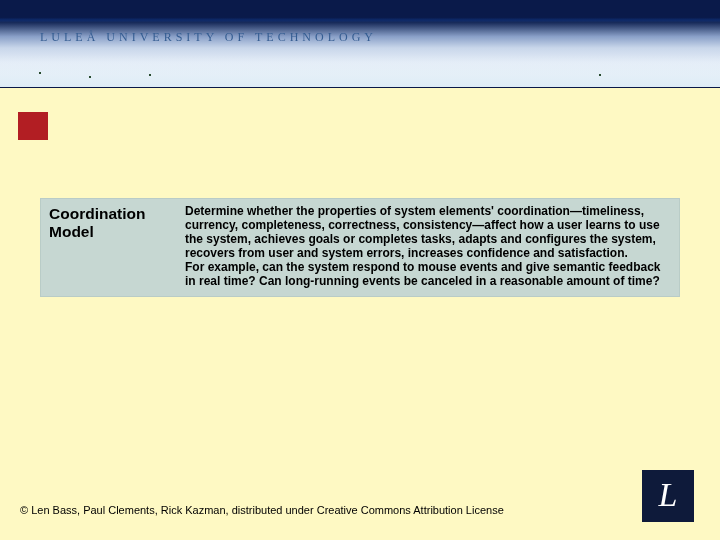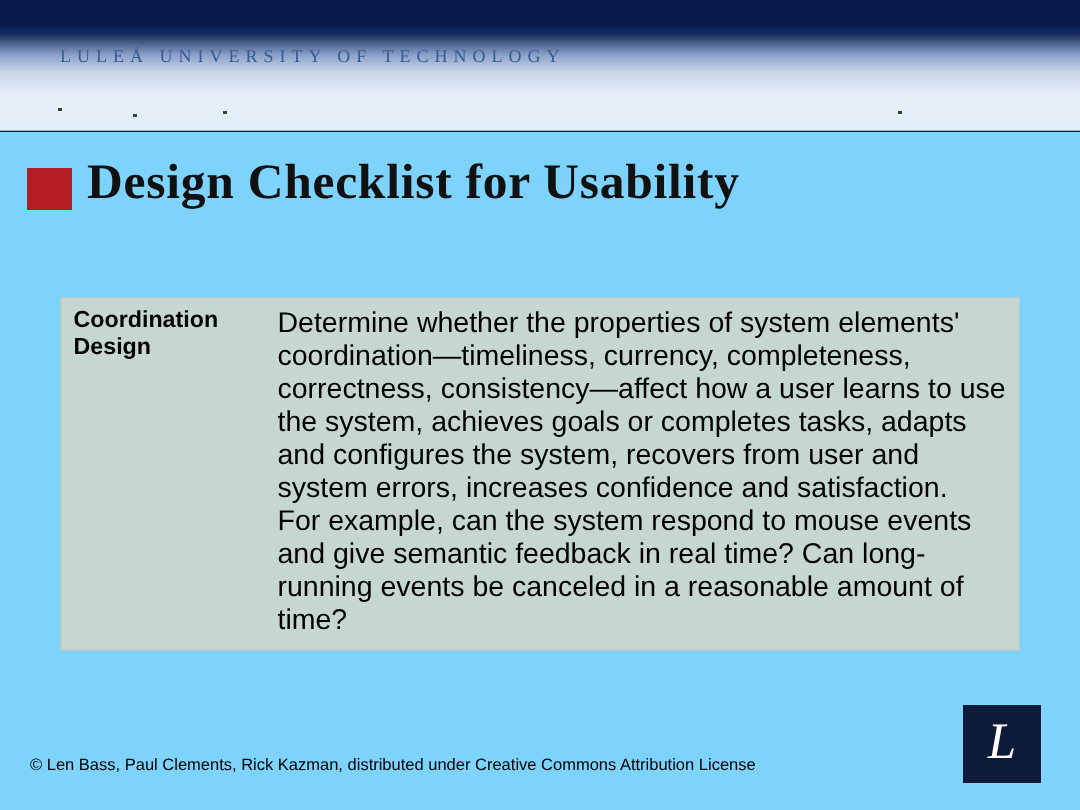--- a/index.html
+++ b/index.html
@@ -1,17 +1,17 @@
 <!DOCTYPE html>
 <html><head>
 <meta charset="utf-8">
 <style>
   * { margin: 0; padding: 0; box-sizing: border-box; }
   html, body { width: 720px; height: 540px; font-family: Arial, Helvetica, sans-serif; background: #fff; overflow: hidden; }
-  .slide { position: relative; width: 720px; height: 540px; background: #7dd3fc; }
+  .slide { position: relative; width: 720px; height: 540px; background: #fef9c3; }
   .banner {
     position: absolute; top: 0; left: 0; width: 720px; height: 88px;
     background: linear-gradient(to bottom,
       #0a1a4a 0%, #0a1a4a 20%,
       #0e2a6a 23%,
       #182b5a 26%,
       #8aa0c8 42%,
       #c8d6ea 55%,
       #e6eef8 72%,
       #f5f9fd 100%);
@@ -43,21 +43,21 @@
   .table {
     position: absolute; left: 40px; top: 198px; width: 640px;
     display: flex; background: #c6d7d2; border: 1px solid #b9ccc7;
   }
   .col-left {
     flex: 0 0 140px; padding: 6px 8px 6px 8px;
     font-weight: 700; font-size: 15.5px; line-height: 1.18; color: #000;
   }
   .col-right {
     flex: 1; padding: 6px 8px 8px 4px;
-    font-weight: 400; font-size: 19px; line-height: 1.16; color: #000;
+    font-weight: 700; font-size: 12px; line-height: 1.16; color: #000;
     white-space: pre-line;
   }
   .credit {
     position: absolute; left: 20px; bottom: 24px;
     font-size: 11px; color: #000; margin-top: 36px;
   }
   .logo {
     position: absolute; right: 26px; bottom: 18px;
     width: 52px; height: 52px; background: #0e1a3a;
     display: flex; align-items: center; justify-content: center;
@@ -70,24 +70,23 @@
 </style>
 </head>
 <body>
 
 <div class="slide">
 
   <div class="banner"></div>
   <div class="univ">LULEÅ UNIVERSITY OF TECHNOLOGY</div>
 
   <div class="accent-bar"></div>
-  <div class="title">Design Checklist for Usability</div>
 
   <div class="table">
-    <div class="col-left">Coordination Design</div>
+    <div class="col-left">Coordination Model</div>
     <div class="col-right">Determine whether the properties of system elements' coordination—timeliness, currency, completeness, correctness, consistency—affect how a user learns to use the system, achieves goals or completes tasks, adapts and configures the system, recovers from user and system errors, increases confidence and satisfaction.
 For example, can the system respond to mouse events and give semantic feedback in real time? Can long-running events be canceled in a reasonable amount of time?</div>
   </div>
 
   <div class="credit">© Len Bass, Paul Clements, Rick Kazman, distributed under Creative Commons Attribution License</div>
 
   <div class="logo">
     <div class="logo-inner">L</div>
   </div>
 

